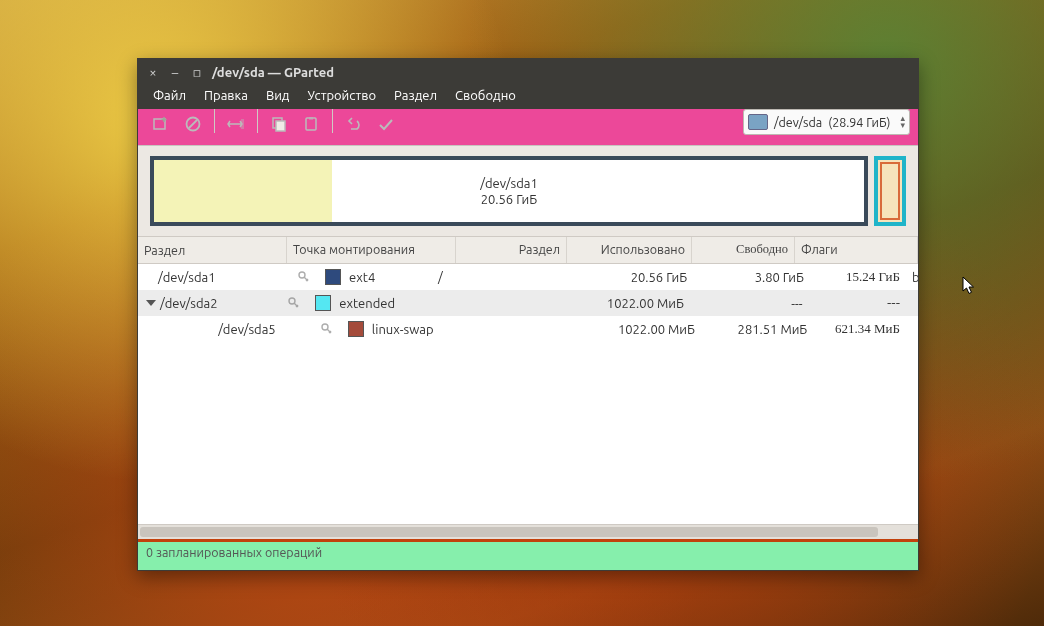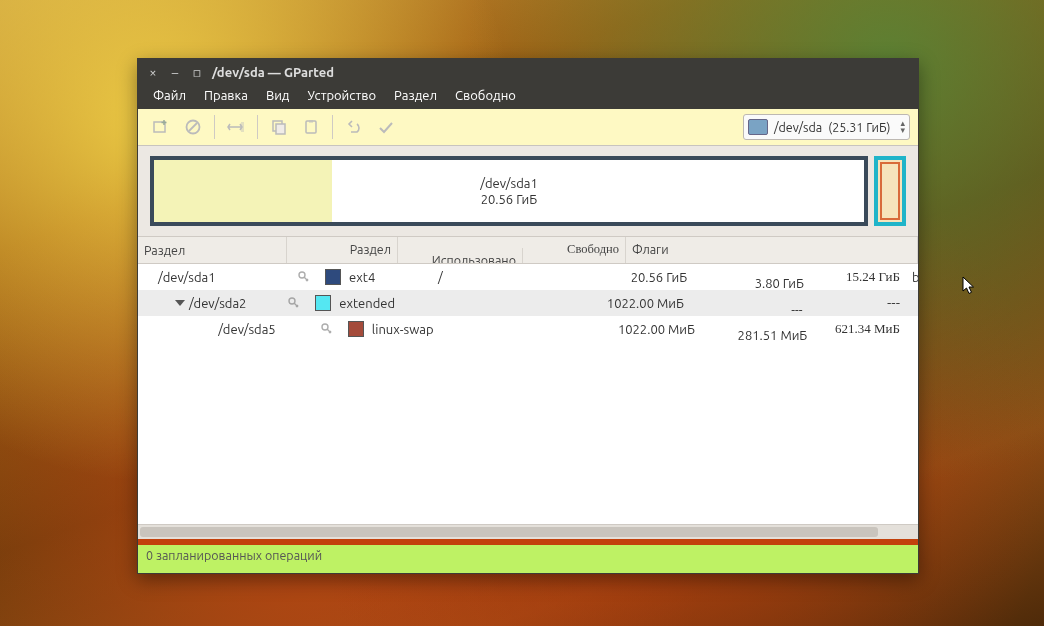--- a/index.html
+++ b/index.html
@@ -21,22 +21,22 @@
     height:26px;background:#3c3b37;color:#ddd;display:flex;align-items:center;
     padding:0 8px;font-size:13px;font-weight:bold;
   }
   .tb-btn{width:14px;text-align:center;margin-right:8px;cursor:pointer;color:#ccc;font-weight:normal;}
   .menubar{
     height:24px;background:#3c3b37;color:#ffffff;display:flex;
     padding:0 6px;font-size:13px;
   }
   .menu-item{padding:3px 9px;cursor:pointer;}
   .toolbar{
-    height:36px;background:#fef9c3;border-bottom:1px solid #c8c4bf;display:flex;
-    align-items:center;padding:0 8px;gap:2px;
+    height:36px;background:#ec4899;border-bottom:1px solid #c8c4bf;display:flex;
+    padding:0 8px;gap:2px;
   }
   .tool-btn{width:28px;height:28px;display:flex;align-items:center;justify-content:center;
     border:1px solid transparent;border-radius:3px;color:#999;}
   .tool-sep{width:1px;height:24px;background:#cfcac4;margin:0 4px;}
   .disk-select{
     margin-left:auto;background:#fafafa;border:1px solid #bdb8b2;border-radius:3px;
     height:24px;display:flex;align-items:center;padding:0 4px;font-size:12.5px;color:#333;gap:6px;
   }
   .disk-select .hdd{width:18px;height:14px;background:#7aa3c4;border:1px solid #668;border-radius:2px;}
   .spin{display:flex;flex-direction:column;line-height:7px;font-size:9px;color:#666;margin-left:4px;}
@@ -54,29 +54,29 @@
   .th.right{text-align:right;}
   .tbody{min-height:260px;}
   .tr{display:flex;height:26px;align-items:center;font-size:13px;color:#333;}
   .tr.sel{background:#ececec;}
   .td{padding:0 6px;white-space:nowrap;overflow:hidden;}
   .td.right{text-align:right;}
   .c-part{width:136px;display:flex;align-items:center;}
   .c-fs{width:138px;display:flex;align-items:center;gap:8px;}
   .c-mnt{width:156px;}
   .c-size{width:98px;}
-  .c-used{width:112px;margin-top:11px;}
+  .c-used{width:112px;}
   .c-free{width:90px;font-family:Liberation Serif, serif;}
   .c-flag{flex:1;}
   .key-ic{width:14px;height:14px;margin-right:6px;opacity:.6;display:inline-block;}
   .fsbox{width:14px;height:14px;border:1px solid #555;}
   .tri{width:0;height:0;border-left:5px solid transparent;border-right:5px solid transparent;border-top:6px solid #555;margin-right:4px;}
   .hscroll{height:14px;background:#e4e0da;border-top:1px solid #cfcac4;position:relative;}
   .hscroll::after{content:"";position:absolute;left:2px;top:2px;right:40px;bottom:2px;background:#c9c4bd;border-radius:3px;}
-  .status{height:22px;background:#bef264;border-top:6px solid #c2410c;padding:3px 8px;font-size:12.5px;color:#555;}
+  .status{height:22px;background:#86efac;border-top:3px solid #c2410c;padding:3px 8px;font-size:12.5px;color:#555;}
   
   .cursor{position:absolute;left:962px;top:276px;width:14px;height:20px;pointer-events:none;}
 </style>
 </head>
 <body>
 
 <div class="window">
 
   <div class="titlebar">
     <span class="tb-btn">×</span>
@@ -135,21 +135,21 @@
       </div>
     <div class="tool-btn">
         <svg width="18" height="18">
           <path d="M3 10l4 4 8-9" fill="none" stroke="#bbb" stroke-width="2"></path>
         </svg>
       </div>
 
     <div class="disk-select">
       <span class="hdd"></span>
       <span>/dev/sda</span>
-      <span>(25.31 ГиБ)</span>
+      <span>(28.94 ГиБ)</span>
       <span class="spin">
           <span>▴</span>
           <span>▾</span>
         </span>
     </div>
   </div>
 
   <div class="diag-wrap">
     <div class="diag-main">
       <div class="diag-used"></div>
@@ -157,20 +157,21 @@
         <div>/dev/sda1</div>
         <div>20.56 ГиБ</div>
       </div>
     </div>
     <div class="diag-side"></div>
   </div>
 
   <div class="table-area">
     <div class="thead">
       <div class="th c-part">Раздел</div>
+      <div class="th c-mnt">Точка монтирования</div>
       <div class="th c-size right">Раздел</div>
       <div class="th c-used right">Использовано</div>
       <div class="th c-free right">Свободно</div>
       <div class="th c-flag">Флаги</div>
     </div>
     <div class="tbody" id="tbody">
         <div class="tr">
           <div class="td c-part" style="padding-left: 20px;">
             <span>/dev/sda1</span>
           </div>
@@ -182,21 +183,21 @@
             <span class="fsbox" style="background: rgb(46, 74, 125);"></span>
             <span>ext4</span>
           </div>
           <div class="td c-mnt">/</div>
           <div class="td c-size right">20.56 ГиБ</div>
           <div class="td c-used right">3.80 ГиБ</div>
           <div class="td c-free right">15.24 ГиБ</div>
           <div class="td c-flag">boot</div>
         </div>
         <div class="tr sel">
-          <div class="td c-part" style="padding-left: 8px; justify-content: center;">
+          <div class="td c-part" style="padding-left: 8px;">
             <span class="tri"></span>
             <span>/dev/sda2</span>
           </div>
           <div class="td c-fs">
             <span class="key-ic"><svg width="14" height="14" viewBox="0 0 14 14">
                 <circle cx="5" cy="5" r="3" fill="none" stroke="#777" stroke-width="1.4"></circle>
                 <path d="M7 7l4 4M9 11l2-2" stroke="#777" stroke-width="1.4"></path>
               </svg></span>
             <span class="fsbox" style="background: rgb(85, 231, 242);"></span>
             <span>extended</span>

